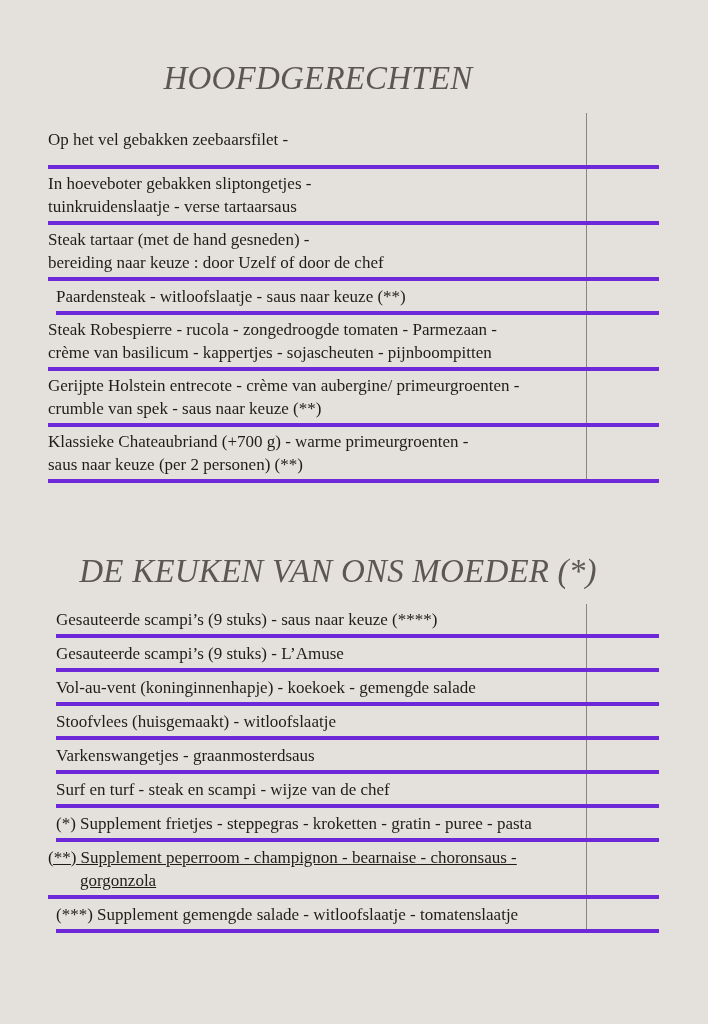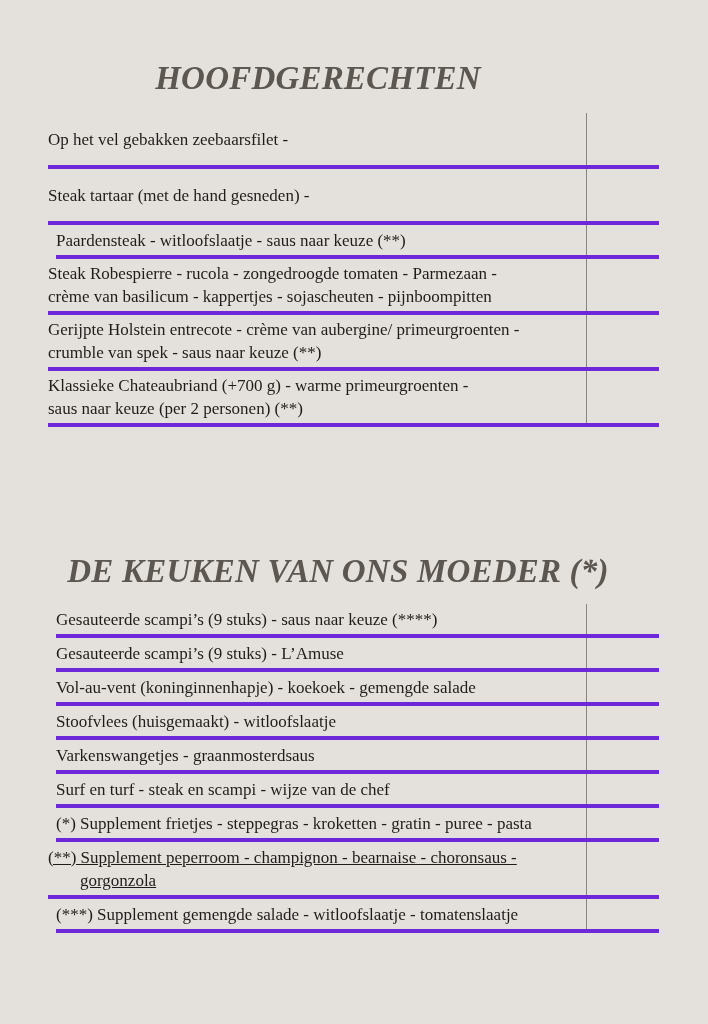--- a/index.html
+++ b/index.html
@@ -10,21 +10,21 @@
     color: #1f1d1b;
     position: relative;
     overflow: hidden;
   }
   .section-title {
     position: absolute;
     left: 0; width: 636px;
     text-align: center;
     font-family: "Liberation Serif", "DejaVu Serif", serif;
     font-style: italic;
-    font-weight: bold;
+    font-weight: normal;
     color: #5c5750;
     letter-spacing: 0.2px;
     margin: 0;
   }
   #title1 { top: 56px; font-size: 33px; line-height: 44px; }
   #title2 { top: 549px; font-size: 33px; line-height: 44px; margin-left: 20px; }
   .menu-table {
     position: absolute;
     left: 48px; width: 611px;
   }
@@ -55,21 +55,24 @@
 <body>
 
 <h1 class="section-title" id="title1">HOOFDGERECHTEN</h1>
 
 <div class="menu-table" id="table1">
   <div class="vline"></div>
   <div class="row two">
       <div class="txt"><span class="l">Op het vel gebakken zeebaarsfilet -</span><br></div>
     </div>
   <div class="row two">
-      <div class="txt"><span>Steak tartaar (met de hand gesneden) -</span><br></div>
+      <div class="txt"><span>In hoeveboter gebakken sliptongetjes -</span><br><span>tuinkruidenslaatje - verse tartaarsaus</span></div>
+    </div>
+  <div class="row two">
+      <div class="txt"><span>Steak tartaar (met de hand gesneden) -</span><br><span>bereiding naar keuze : door Uzelf of door de chef</span></div>
     </div>
   <div class="row one">
       <div class="txt"><span>Paardensteak - witloofslaatje - saus naar keuze (**)</span></div>
     </div>
   <div class="row two">
       <div class="txt"><span>Steak Robespierre - rucola - zongedroogde tomaten - Parmezaan -</span><br><span>crème van basilicum - kappertjes - sojascheuten - pijnboompitten</span></div>
     </div>
   <div class="row two">
       <div class="txt"><span>Gerijpte Holstein entrecote - crème van aubergine/ primeurgroenten -</span><br><span>crumble van spek - saus naar keuze (**)</span></div>
     </div>

